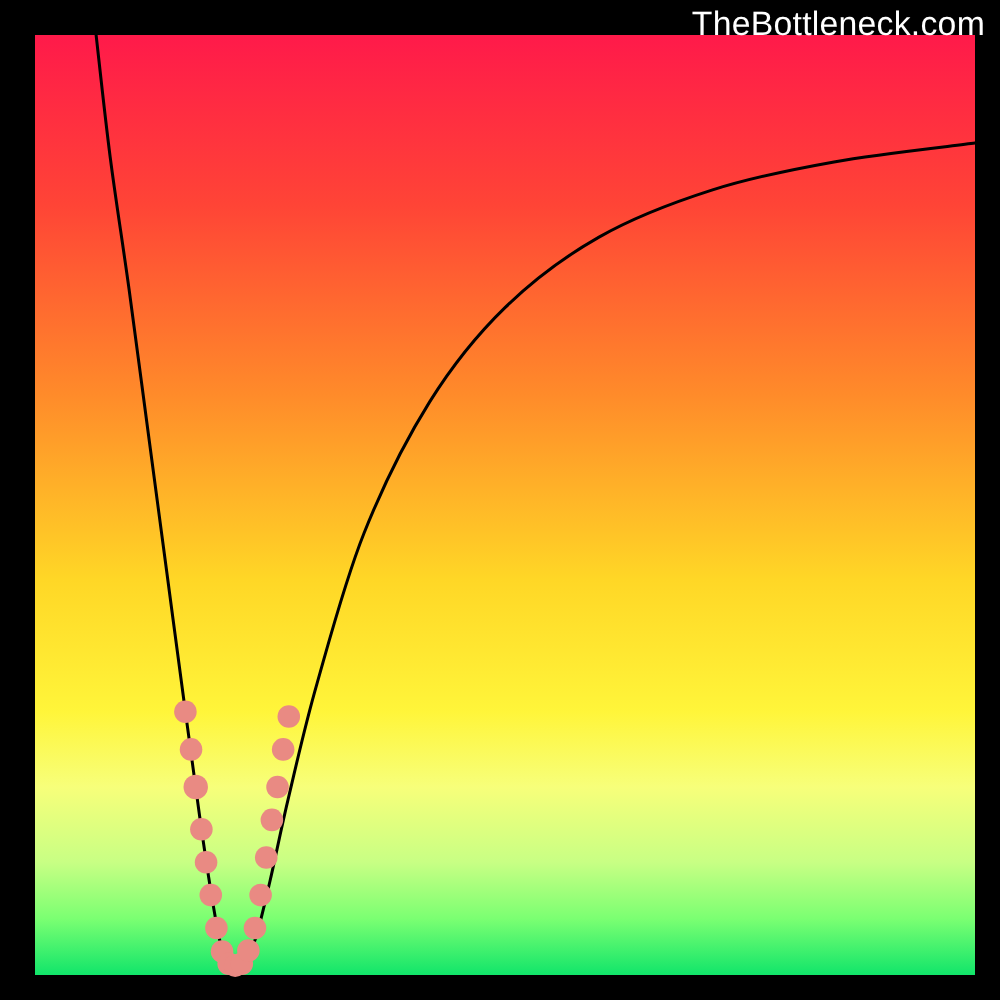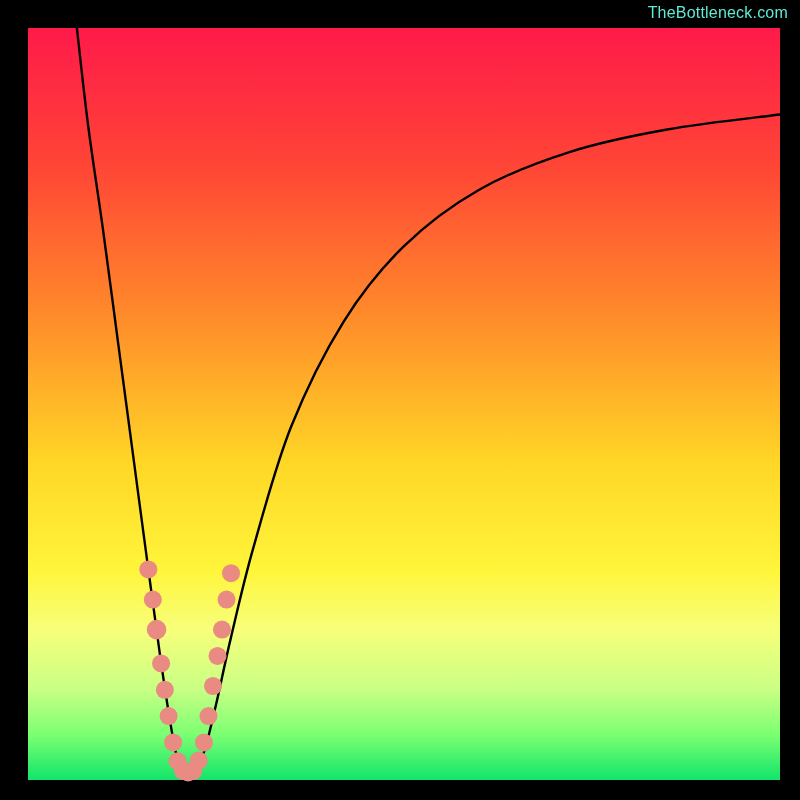--- a/index.html
+++ b/index.html
@@ -14,22 +14,22 @@
   .frame {
     width: 800px;
     height: 800px;
     background: #000;
     position: relative;
   }
   .watermark {
     position: absolute;
     top: 4px;
     right: 12px;
-    color: #5eead4;
-    font-size: 16px;
+    color: #ffffff;
+    font-size: 27px;
     letter-spacing: 0.2px;
     z-index: 5;
   }
   svg {
     display: block;
   }
 </style>
 </head>
 <body>
 

